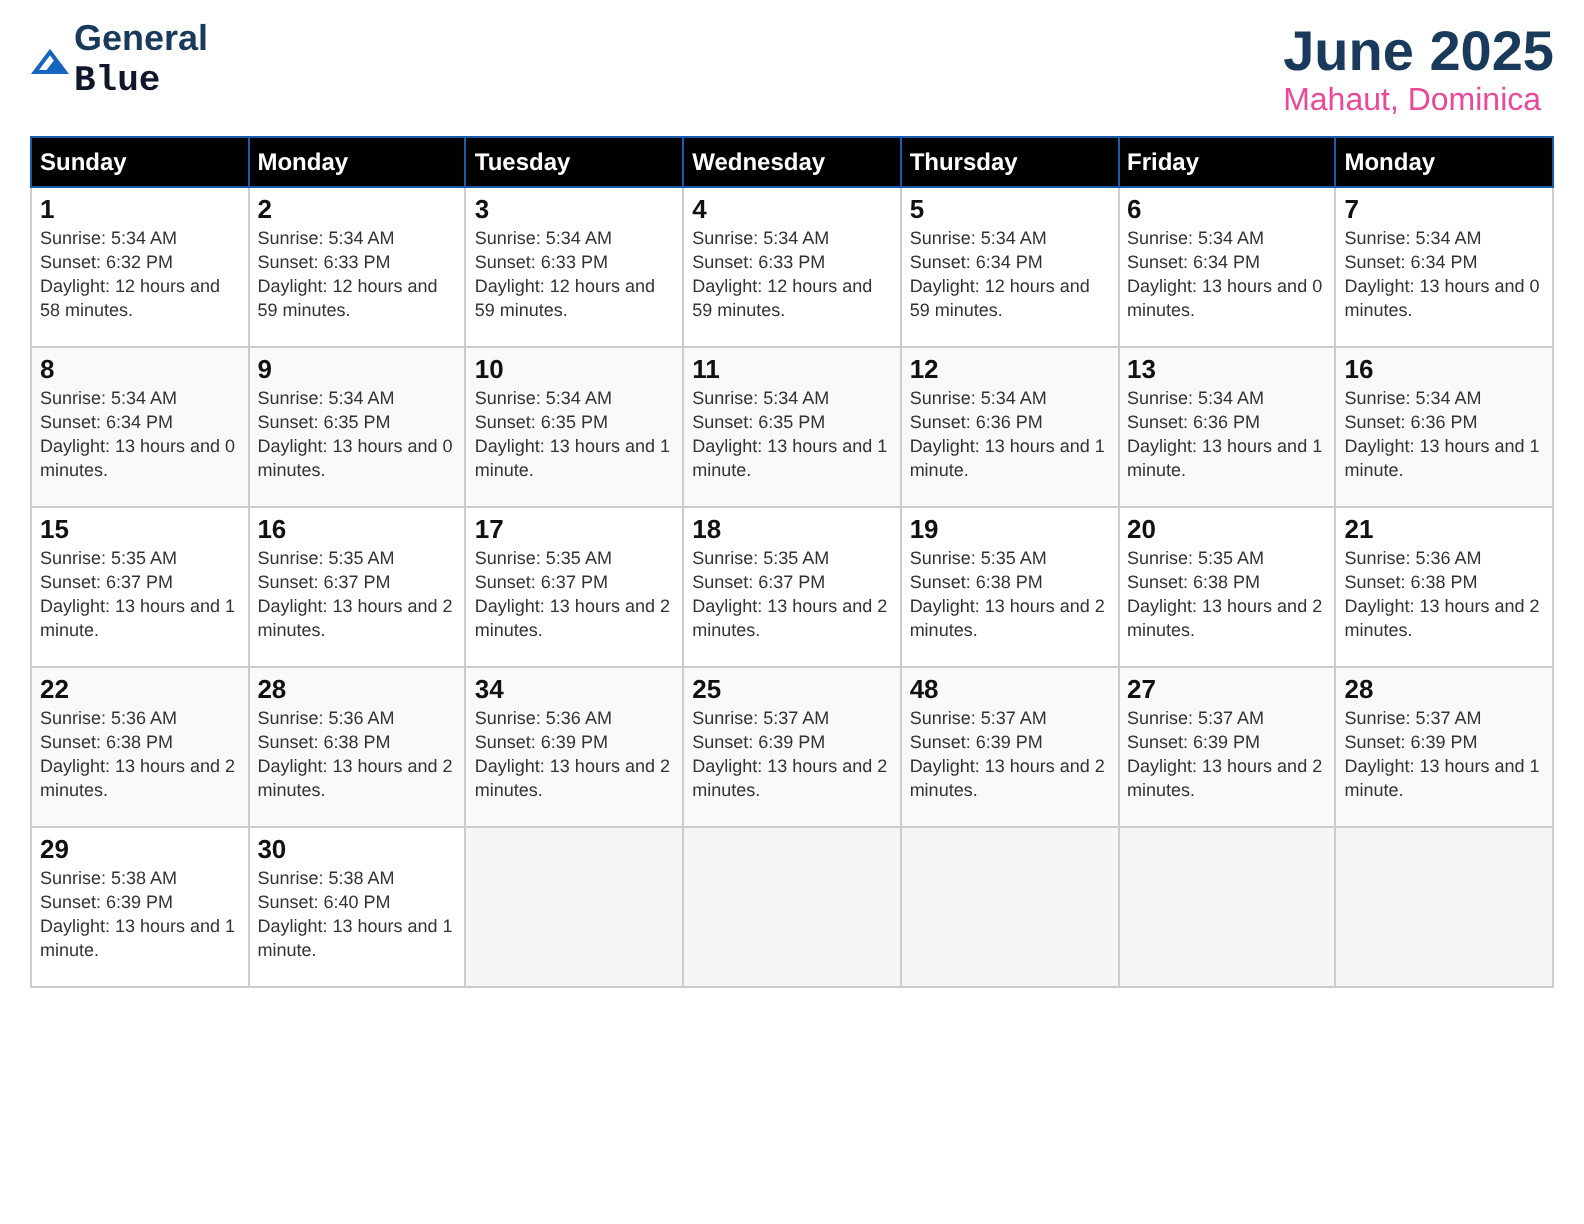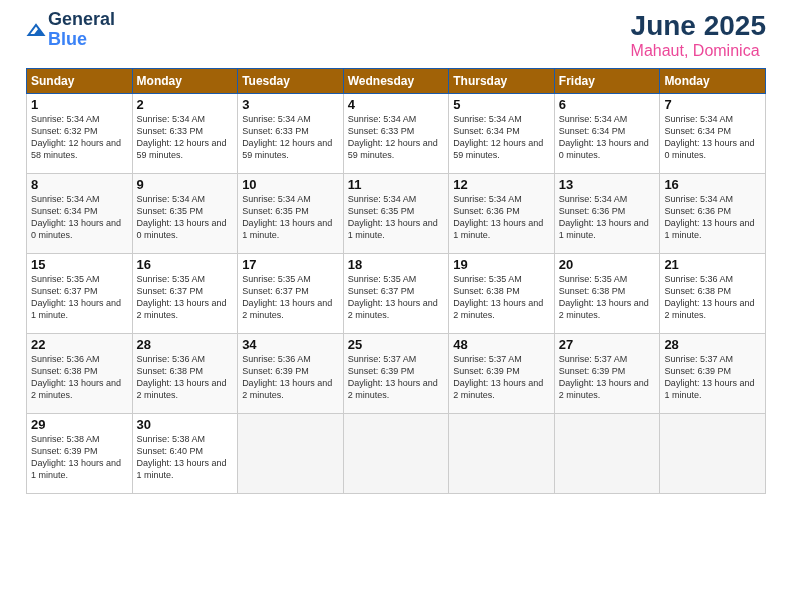--- a/index.html
+++ b/index.html
@@ -6,41 +6,42 @@
     body {
       font-family: Arial, sans-serif;
       background: #fff;
       width: 792px;
       height: 612px;
       overflow: hidden;
     }
     .page {
       width: 792px;
       height: 428px;
-      padding: 10px 26px;
+      padding: 10px 15px;
       background: #fff;
     }
     .header {
       display: flex;
       justify-content: space-between;
       align-items: flex-start;
       margin-bottom: 8px;
     }
     .logo {
       display: flex;
       align-items: center;
     }
     .logo-text {
       font-size: 18px;
       font-weight: bold;
       color: #1a3a5c;
       line-height: 1.1;
     }
     .logo-text span {
-      color: #3b82f6;
+      color: #0f172a;
+      font-family: Liberation Mono, monospace;
     }
     .logo-icon {
       width: 20px;
       height: 20px;
       margin-right: 2px;
     }
     .title-block {
       text-align: left;
     }
     .title-block h1 {
@@ -52,21 +53,21 @@
       font-size: 16px;
       font-weight: normal;
       color: #ec4899;
     }
     table {
       width: 100%;
       border-collapse: collapse;
       table-layout: fixed;
     }
     thead tr th {
-      background: #a16207;
+      background: #000000;
       color: #fff;
       font-size: 12px;
       font-weight: bold;
       padding: 5px 4px;
       text-align: left;
       border: 1px solid #1a5aab;
     }
     tbody tr td {
       border: 1px solid #ccc;
       vertical-align: top;

